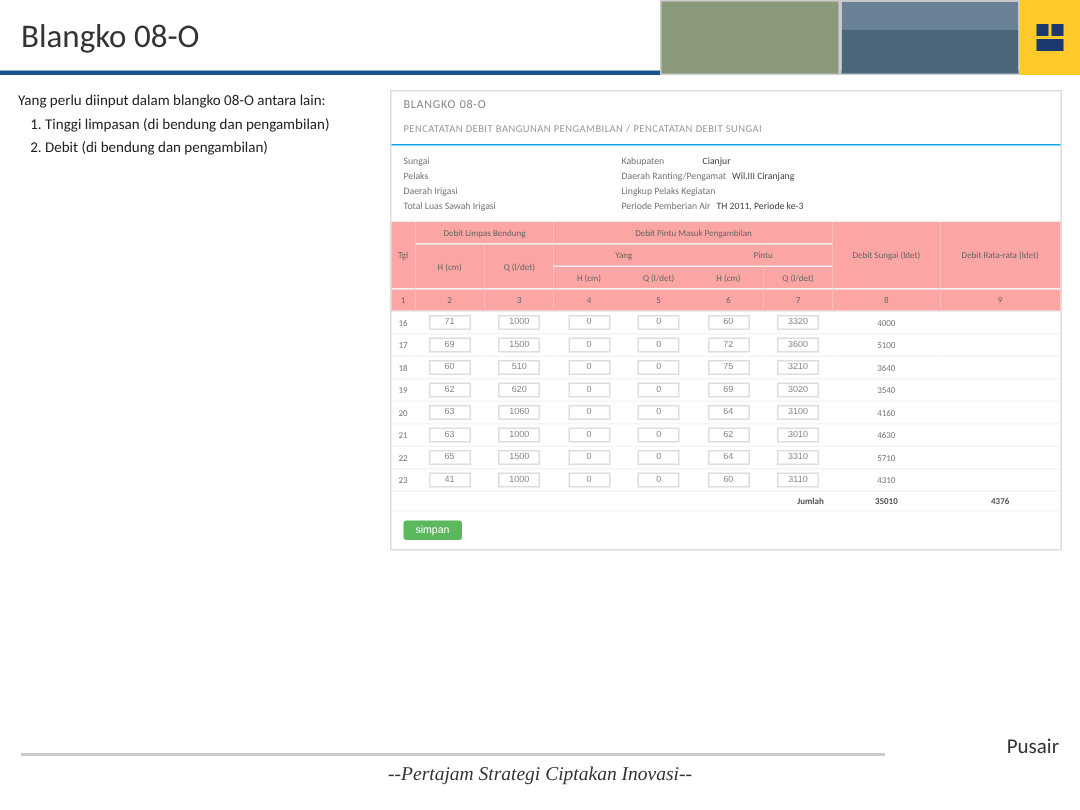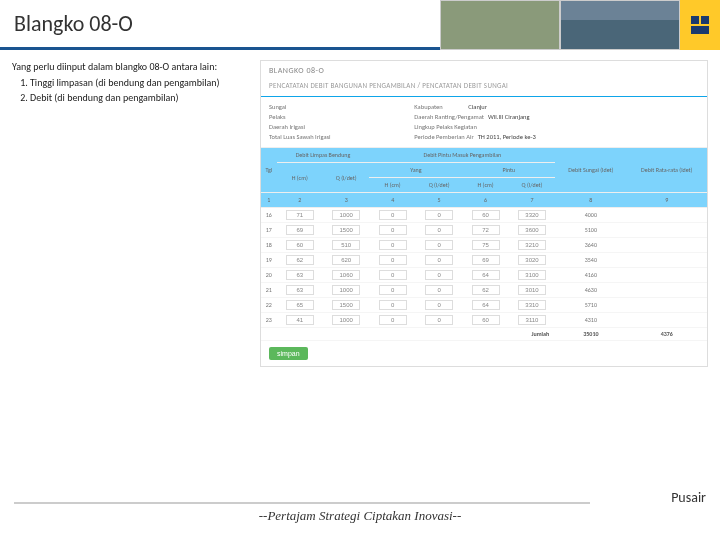--- a/index.html
+++ b/index.html
@@ -17,21 +17,21 @@
 .left-text ol{padding-left:18px}
 .left-text li{margin-bottom:2px}
 .app-window{flex:1;border:1px solid #ddd;background:#fff;font-size:7.5px;color:#555}
 .app-title{padding:4px 8px;font-size:8px;color:#888;letter-spacing:.5px}
 .app-sub{padding:2px 8px 6px;font-size:7px;color:#999;letter-spacing:.3px;border-bottom:1px solid #0ea5e9}
 .info-grid{display:grid;grid-template-columns:1fr 1fr 1fr;padding:6px 8px;gap:2px 6px;font-size:6.5px;border-bottom:1px solid #eee}
 .info-item{display:flex;gap:4px}
 .info-label{color:#777;min-width:50px}
 .info-val{color:#444}
 .data-table{width:100%;border-collapse:collapse;font-size:6px}
-.data-table th{color:#666;font-weight:400;padding:3px 2px;border-bottom:1px solid #eee;background:#7dd3fc}
+.data-table th{color:#666;font-weight:400;padding:3px 2px;border-bottom:1px solid #eee;background:#fca5a5}
 .data-table td{padding:2px;text-align:center;color:#777;border-bottom:1px solid #f5f5f5}
 .data-table input{width:28px;font-size:6px;border:1px solid #ddd;padding:1px;text-align:center;color:#888}
 .th-group{border-bottom:1px solid #eee}
 .save-btn{margin:6px 8px;padding:3px 8px;background:#5cb85c;color:#fff;border:none;font-size:7px;border-radius:2px;cursor:pointer}
 .jumlah-row td{color:#555;font-weight:700}
 .footer{position:absolute;bottom:16px;left:0;right:0}
 .footer-line{height:2px;background:#ccc;margin:0 130px 4px 14px}
 .footer-right{position:absolute;right:14px;bottom:18px;font-size:14px;color:#333}
 .footer-center{text-align:center;font-style:italic;font-size:13px;color:#333;font-family:Georgia,serif}
 </style>

